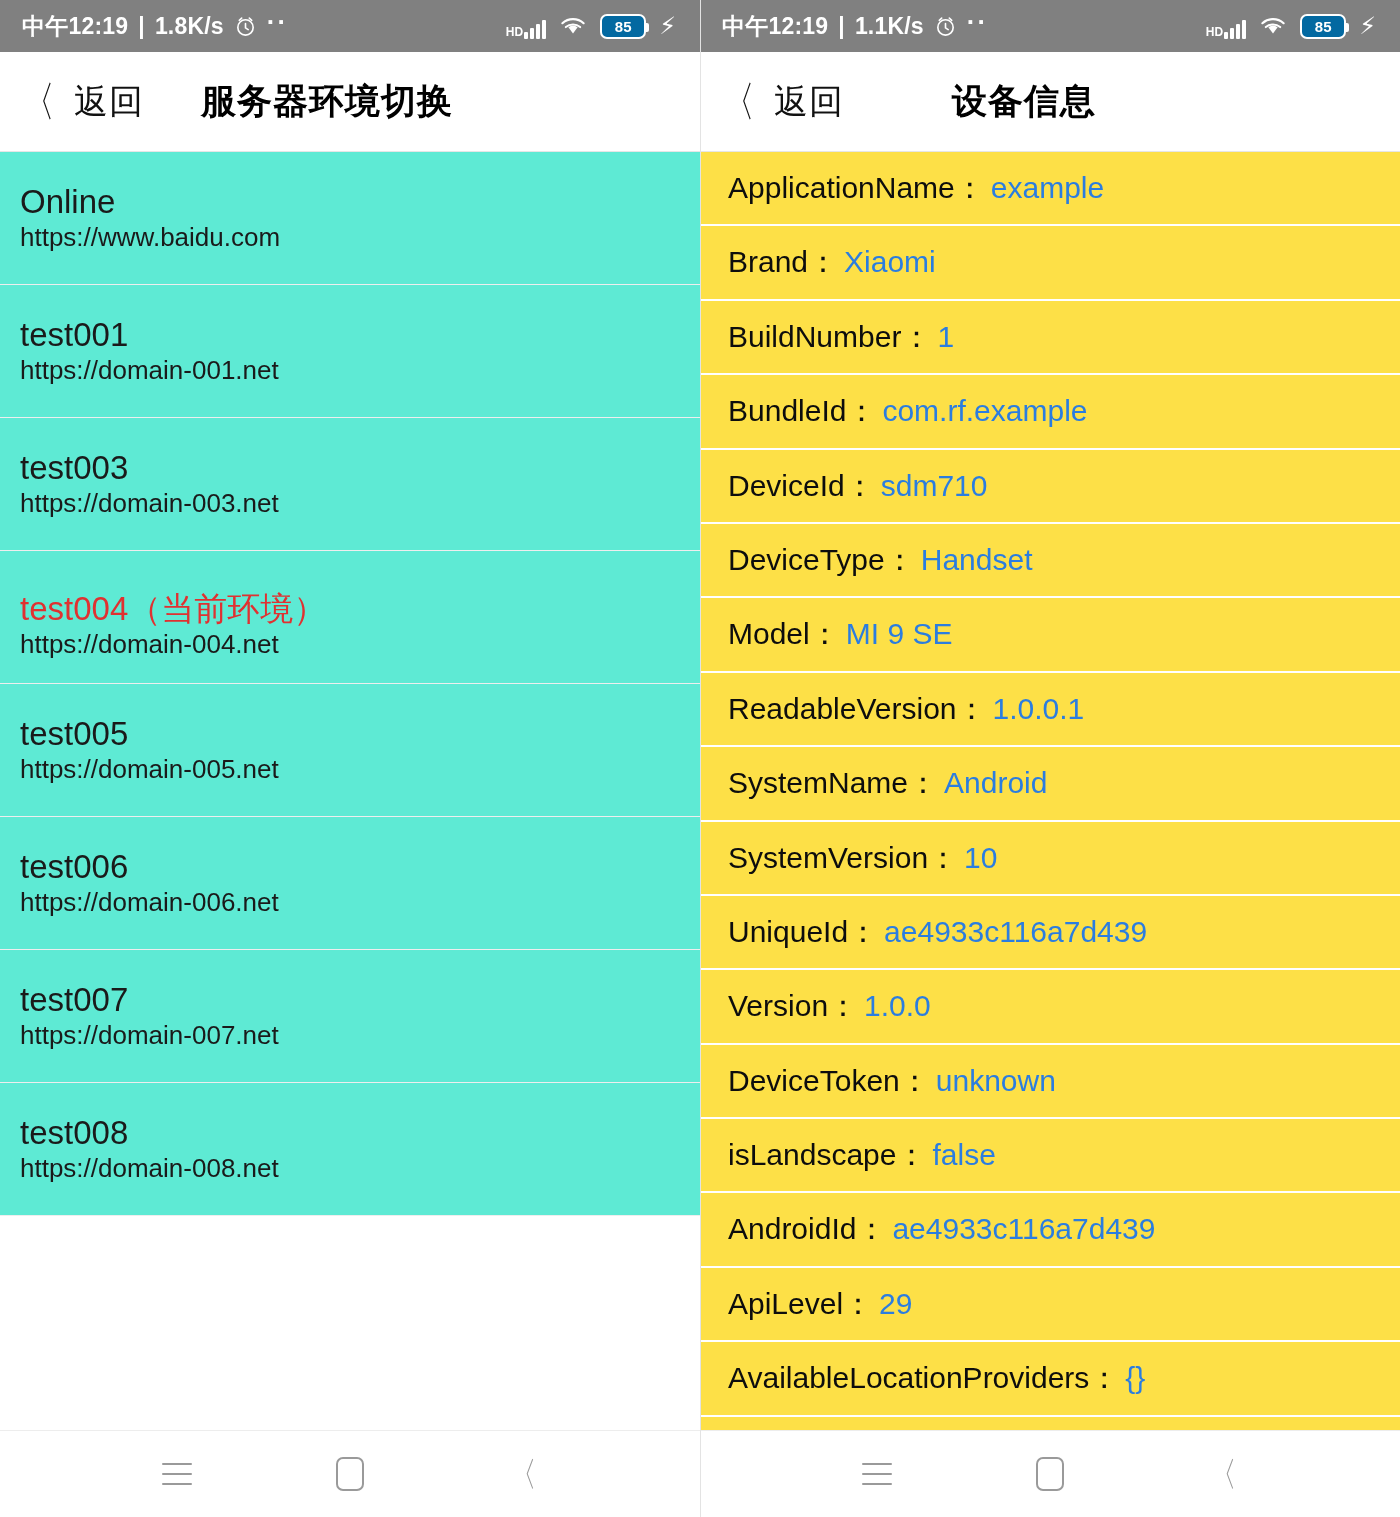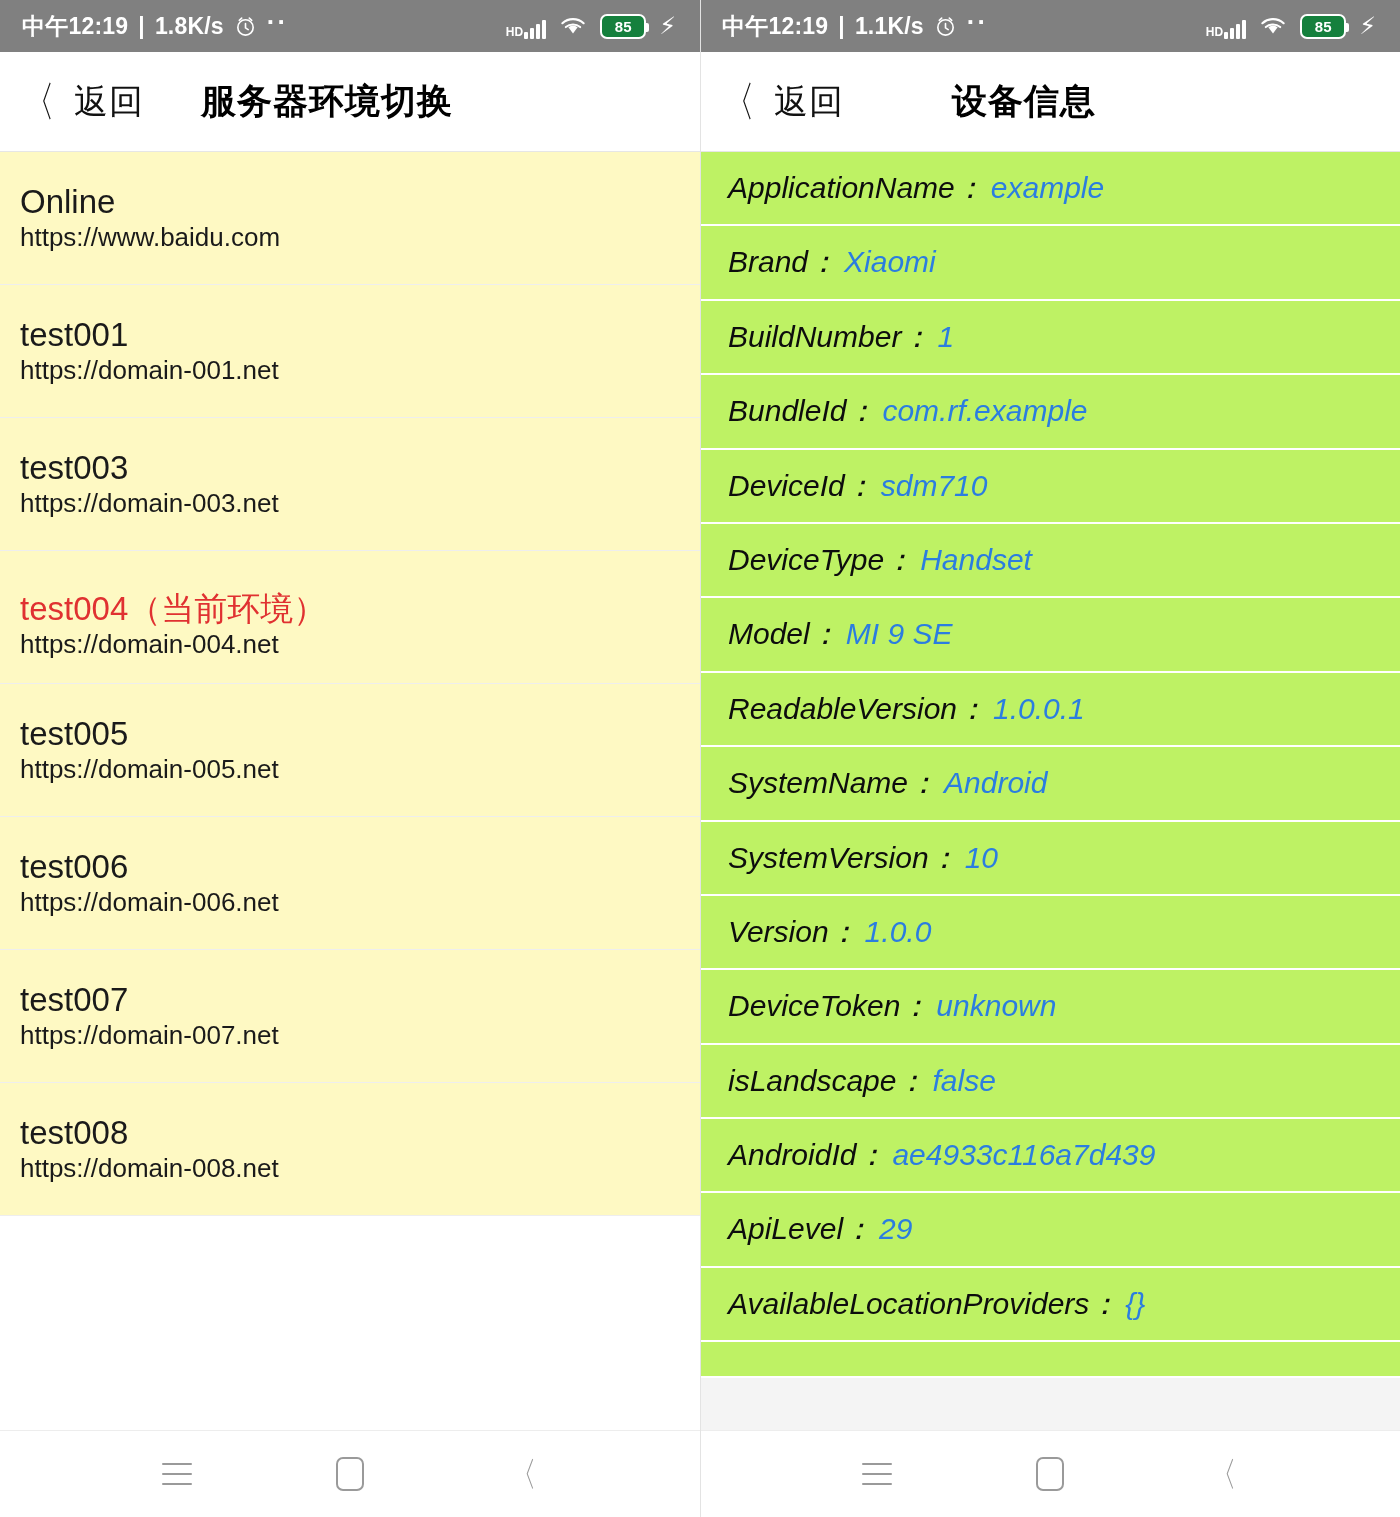--- a/index.html
+++ b/index.html
@@ -64,21 +64,21 @@
   .sig-bars i:nth-child(3) { height: 15px; }
   .sig-bars i:nth-child(4) { height: 19px; }
 
   .wifi-ic { width: 28px; height: 22px; }
 
   .batt {
     width: 46px; height: 25px;
     border: 2px solid #ffffff;
     border-radius: 7px;
     position: relative;
-    background: #15803d;
+    background: #0369a1;
     display: flex; align-items: center; justify-content: center;
     font-size: 15px; font-weight: 700; color: #ffffff;
   }
   .batt::after {
     content: "";
     position: absolute; right: -5px; top: 7px;
     width: 3px; height: 9px; background: #ffffff; border-radius: 0 2px 2px 0;
   }
   .bolt { font-size: 24px; line-height: 1; font-weight: 700; }
 
@@ -133,21 +133,21 @@
     overflow: hidden;
   }
   .env-item {
     height: 133px;
     border-bottom: 1px solid #eeeeee;
     padding: 0 20px;
     display: flex;
     flex-direction: column;
     justify-content: center;
     gap: 4px;
-    background: #fef9c3;
+    background: #5eead4;
     cursor: pointer;
   }
   .env-name {
     font-size: 33px;
     color: #1a1a1a;
     line-height: 1.05;
   }
   .env-item.current .env-name { color: #e03131; margin-top: 16px; }
   .env-url {
     font-size: 26px;
@@ -155,27 +155,26 @@
     line-height: 1.05;
   }
 
   
   .info-list {
     flex: 1 1 auto;
     background: #f4f4f4;
     overflow: hidden;
   }
   .info-row {
-    background: #bef264;
+    background: #fde047;
     border-bottom: 2px solid #ffffff;
     padding: 17px 30px 17px 28px;
     font-size: 30px;
     line-height: 1.28;
     word-break: break-word;
-    font-style: italic;
   }
   .info-key { color: #0d0d0d; }
   .info-colon { color: #0d0d0d; }
   .info-val { color: #2b7de0; padding-left: 6px; }
 
   
   .sysnav {
     height: 87px;
     flex: 0 0 87px;
     background: #ffffff;
@@ -381,20 +380,23 @@
       <div class="info-row">
         <span class="info-key">ReadableVersion</span><span class="info-colon">：</span><span class="info-val">1.0.0.1</span>
       </div>
       <div class="info-row">
         <span class="info-key">SystemName</span><span class="info-colon">：</span><span class="info-val">Android</span>
       </div>
       <div class="info-row">
         <span class="info-key">SystemVersion</span><span class="info-colon">：</span><span class="info-val">10</span>
       </div>
       <div class="info-row">
+        <span class="info-key">UniqueId</span><span class="info-colon">：</span><span class="info-val">ae4933c116a7d439</span>
+      </div>
+      <div class="info-row">
         <span class="info-key">Version</span><span class="info-colon">：</span><span class="info-val">1.0.0</span>
       </div>
       <div class="info-row">
         <span class="info-key">DeviceToken</span><span class="info-colon">：</span><span class="info-val">unknown</span>
       </div>
       <div class="info-row">
         <span class="info-key">isLandscape</span><span class="info-colon">：</span><span class="info-val">false</span>
       </div>
       <div class="info-row">
         <span class="info-key">AndroidId</span><span class="info-colon">：</span><span class="info-val">ae4933c116a7d439</span>

